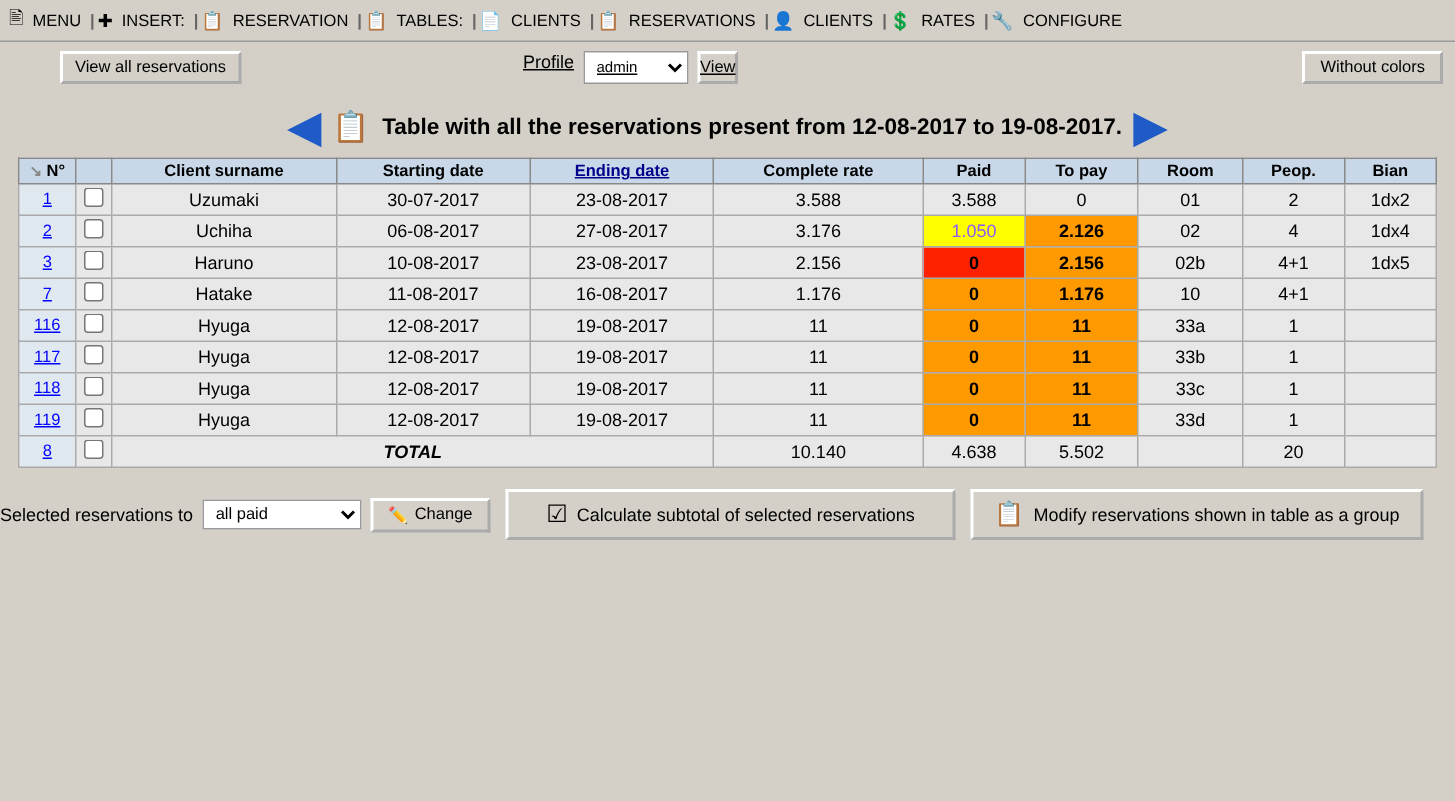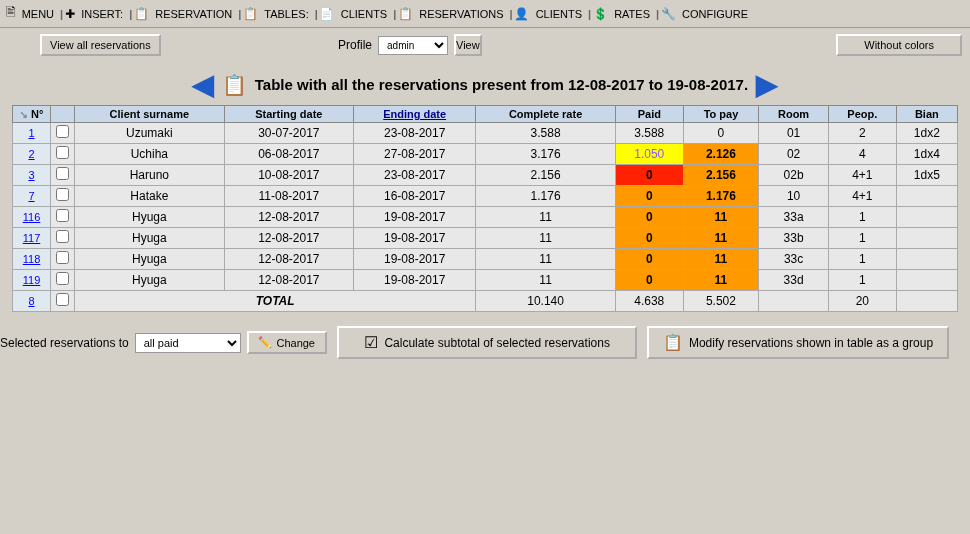--- a/index.html
+++ b/index.html
@@ -48,41 +48,41 @@
     .btn-toolbar {
       background: #d4d0c8;
       border: 2px outset #fff;
       padding: 3px 8px;
       cursor: pointer;
       font-size: 11px;
     }
     #profile-area {
       margin: 0 auto;
       display: flex;
-      align-items: center;
       gap: 6px;
+      text-decoration: underline;
     }
     #profile-label { font-size: 12px; }
     #profile-select {
       padding: 2px 4px;
       font-size: 10px;
       border: 1px solid #999;
       background: white;
     }
     #view-btn {
       background: #d4d0c8;
       border: 2px outset #fff;
       padding: 3px 0;
       cursor: pointer;
       font-size: 11px;
     }
     #without-colors-btn {
       background: #d4d0c8;
       border: 2px outset #fff;
-      padding: 3px 26px;
+      padding: 3px 10px;
       cursor: pointer;
       font-size: 11px;
       margin-left: auto;
     }
 
     
     #title-area {
       display: flex;
       align-items: center;
       justify-content: center;

